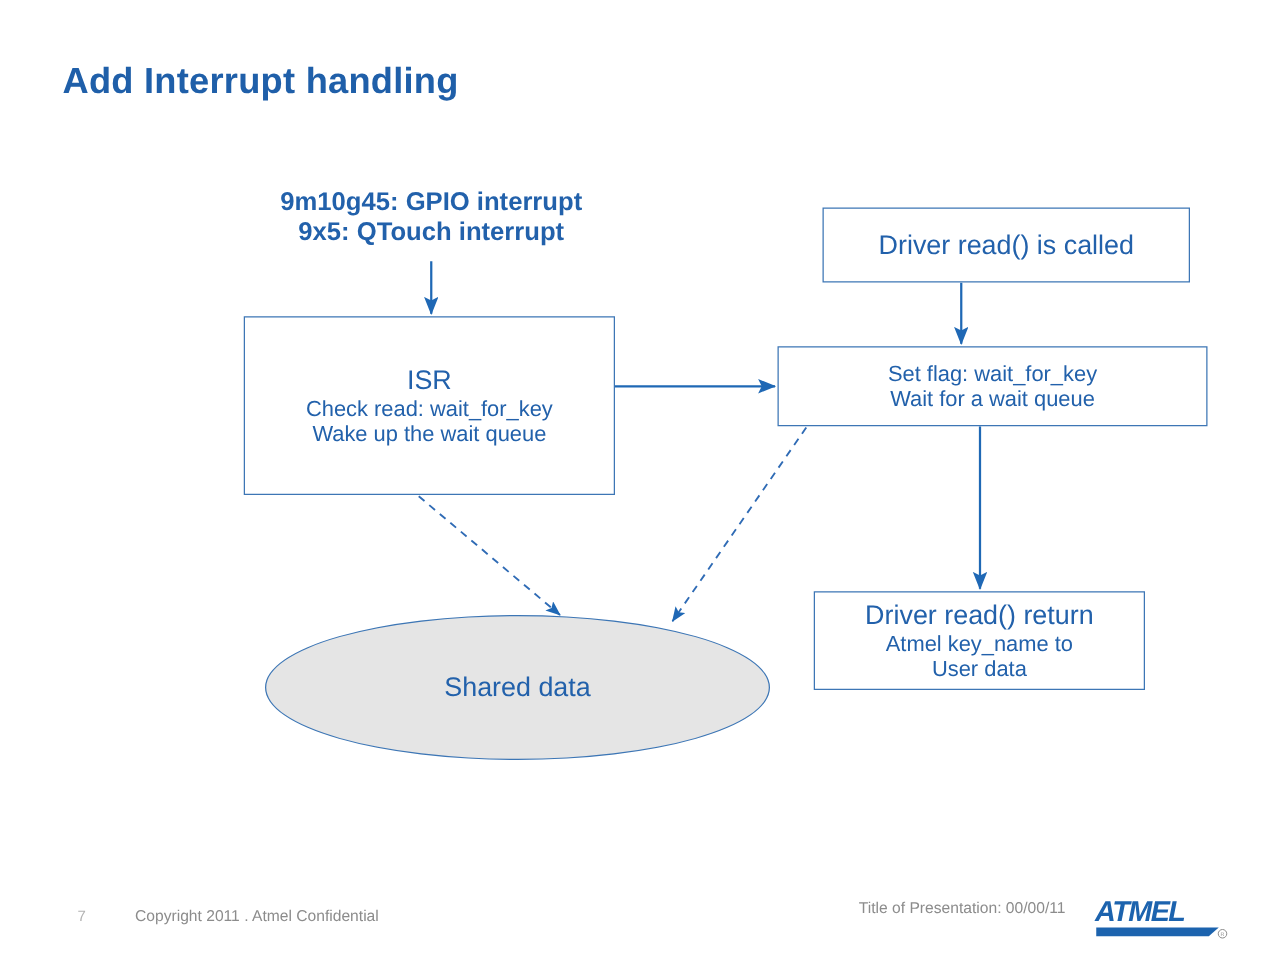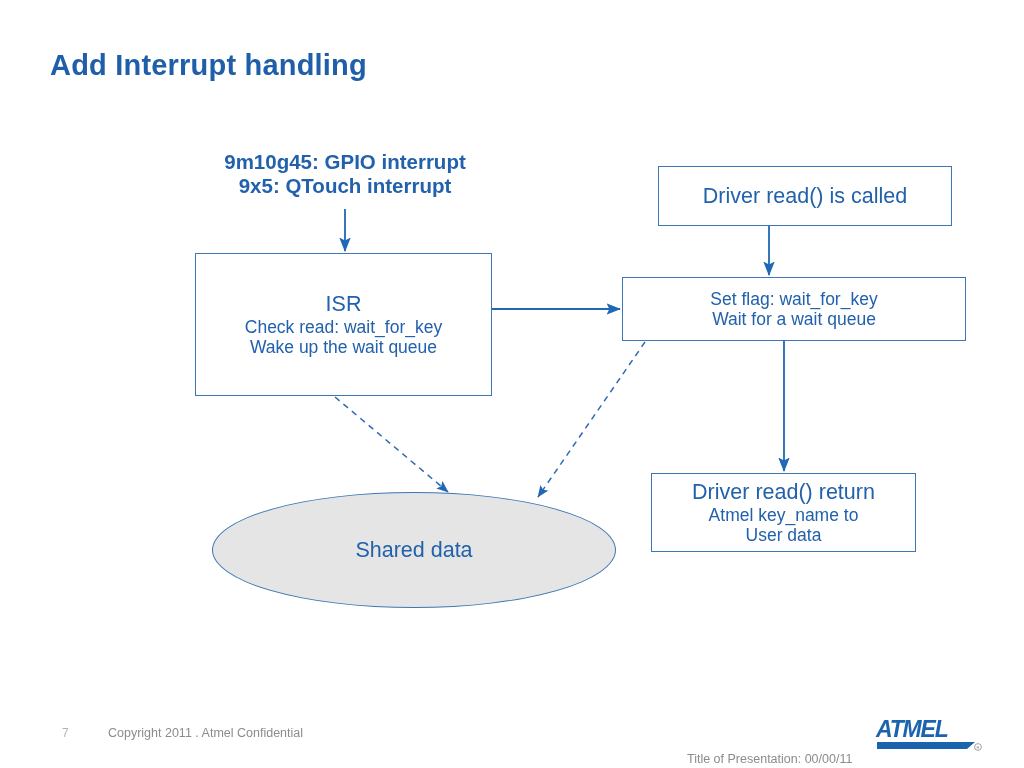--- a/index.html
+++ b/index.html
@@ -108,21 +108,21 @@
   #footer-copyright {
     position: absolute;
     left: 108px;
     top: 726px;
     font-size: 12.5px;
     color: #8c8c8c;
   }
   #footer-presentation {
     position: absolute;
     left: 687px;
-    top: 752px;
+    top: 719px;
     font-size: 12.5px;
     color: #8c8c8c;
   }
   #atmel-logo {
     position: absolute;
     left: 875px;
     top: 713px;
     width: 108px;
     height: 44px;
   }

